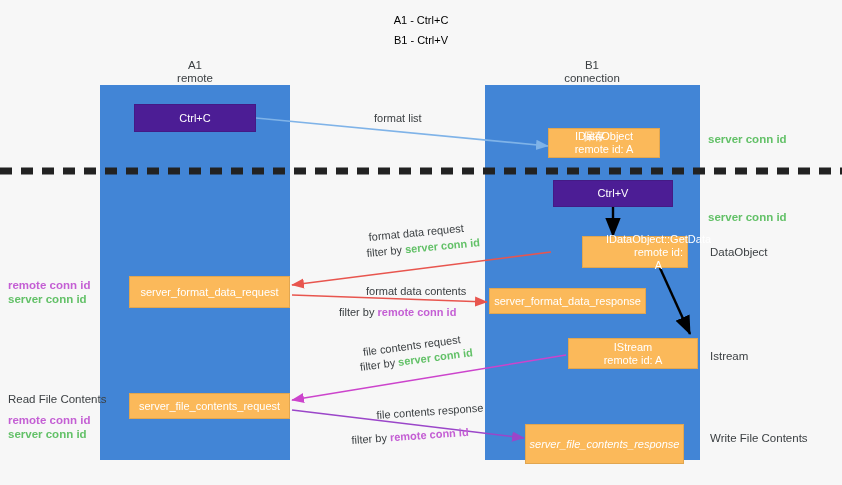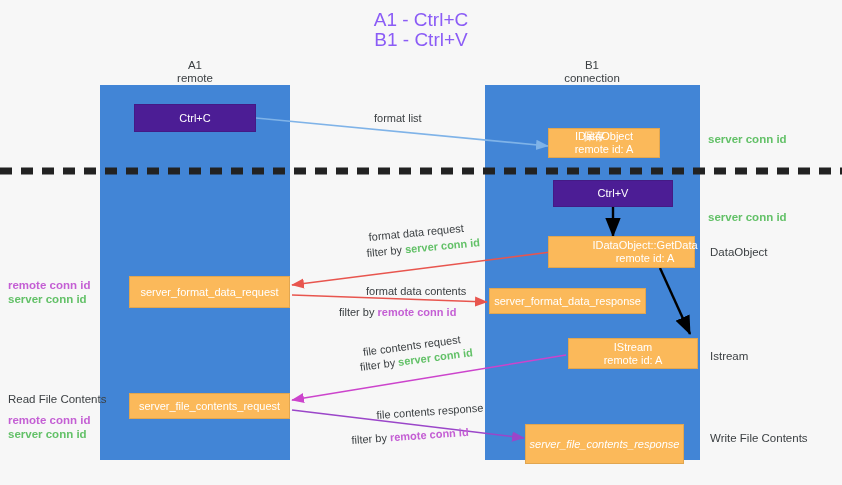--- a/index.html
+++ b/index.html
@@ -10,22 +10,22 @@
     position: relative;
     width: 842px; height: 485px;
     background: #f7f7f7;
     font-family: "Liberation Sans", sans-serif;
     overflow: hidden;
   }
   .title {
     position: absolute;
     left: 0; right: 0; top: 10px;
     text-align: center;
-    font-size: 19px;
-    color: #8b5cf6;
+    font-size: 11px;
+    color: #000000;
     line-height: 20px;
   }
   .col-header {
     position: absolute;
     text-align: center;
     font-size: 11.5px;
     color: #3c4043;
     line-height: 13px;
     width: 140px;
   }
@@ -162,21 +162,21 @@
       <span>IDataObject</span>
       <span class="overlap-under">保存</span>
     </span>
     <span>remote id: A</span>
   </div>
 
   <div class="box green" style="left:553px; top:180px; width:120px; height:27px;">
     <span>Ctrl+V</span>
   </div>
 
-  <div class="box orange" style="left:548px; top:236px; width:147px; height:32px;padding-left:47px;">
+  <div class="box orange" style="left:582px; top:236px; width:106px; height:32px;padding-left:47px;">
     <span>IDataObject::GetData</span>
     <span>remote id: A</span>
   </div>
 
   <div class="box orange" style="left:129px; top:276px; width:161px; height:32px;">
     <span>server_format_data_request</span>
   </div>
 
   <div class="box orange" style="left:489px; top:288px; width:157px; height:26px;">
     <span>server_format_data_response</span>

